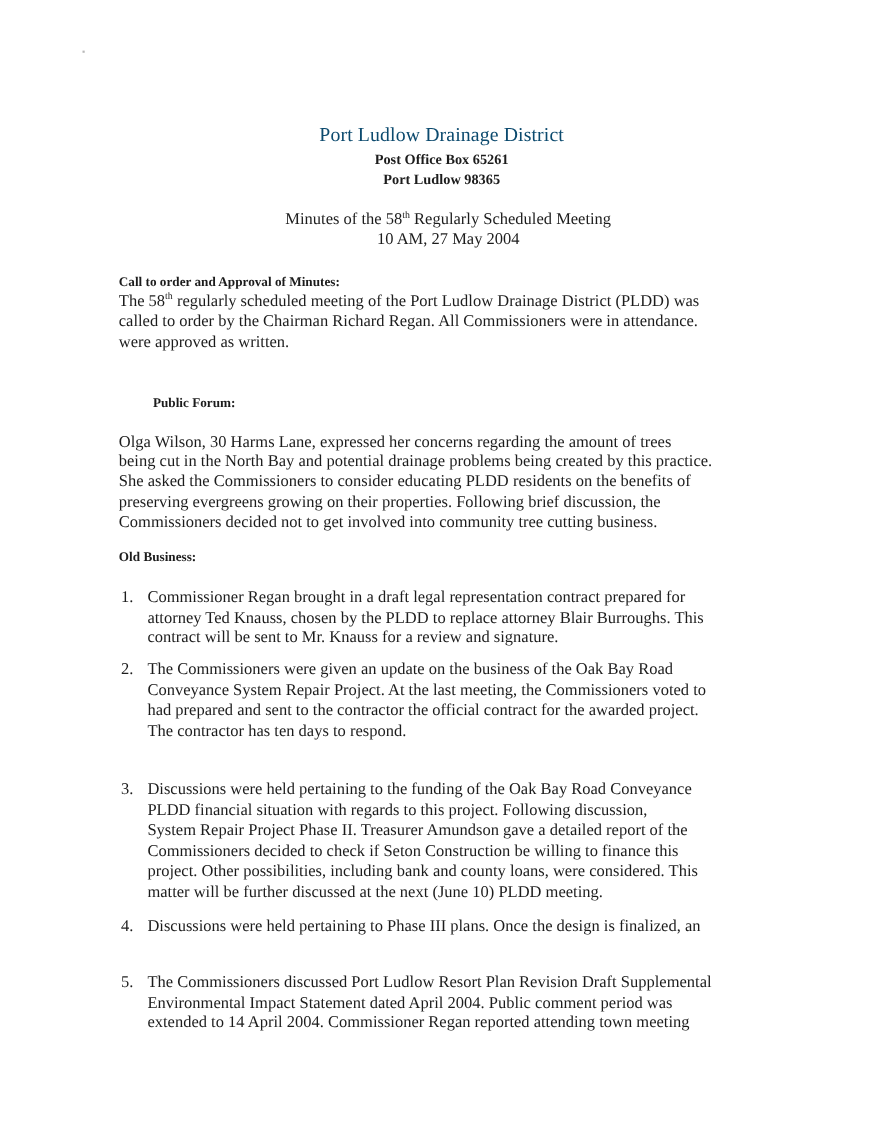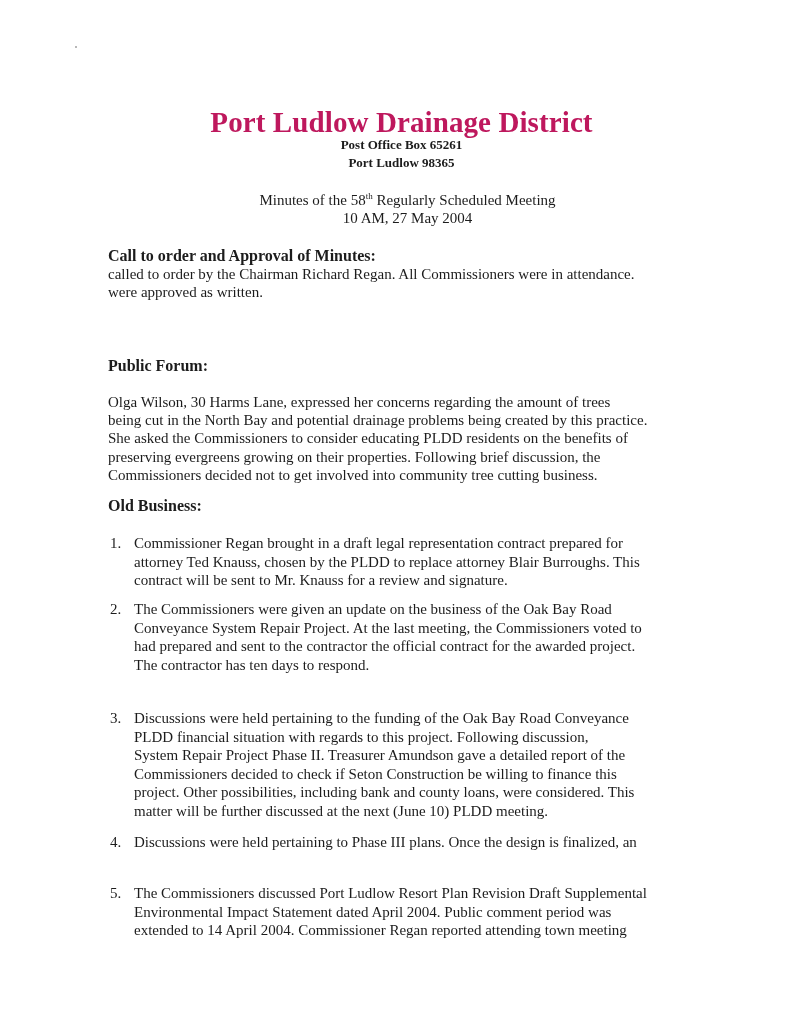--- a/index.html
+++ b/index.html
@@ -27,23 +27,23 @@
     width: 2px; height: 2px;
     background: #b8b8b8;
   }
   .header {
     position: absolute;
     left: 0; top: 108px;
     width: 791px;
     text-align: center;
   }
   .title {
-    font-weight: bold;
-    font-size: 29px;
-    color: #be185d;
+    font-weight: normal;
+    font-size: 18px;
+    color: #0c4a6e;
     letter-spacing: 0.1px;
     margin-left: 12px;
     line-height: 28px;
   }
   .addr {
     font-weight: bold;
     font-size: 13px;
     line-height: 18px;
     margin-left: 12px;
   }
@@ -59,21 +59,21 @@
   sup { font-size: 9px; line-height: 0; vertical-align: super; text-align: center; }
   .body {
     position: absolute;
     left: 108px;
     width: 600px;
     font-size: 15px;
     line-height: 18.2px;
   }
   .heading {
     font-weight: bold;
-    font-size: 16px;
+    font-size: 12px;
   }
   .para { margin: 0; }
   .list-item {
     position: absolute;
     left: 108px;
     width: 600px;
     font-size: 15px;
     line-height: 18.5px;
   }
   .list-item .num {
@@ -97,25 +97,26 @@
     <div class="addr">Port Ludlow 98365</div>
   </div>
 
   <div class="meeting">
     <div><span>Minutes of the 58</span><sup>th</sup><span> Regularly Scheduled Meeting</span></div>
     <div>10 AM, 27 May 2004</div>
   </div>
 
   <div class="body" style="top:247px;">
     <div class="heading">Call to order and Approval of Minutes:</div>
+    <div class="para"><span>The 58</span><sup>th</sup><span> regularly scheduled meeting of the Port Ludlow Drainage District (PLDD) was</span></div>
     <div class="para">called to order by the Chairman Richard Regan.  All Commissioners were in attendance.</div>
     <div class="para">were approved as written.</div>
   </div>
 
-  <div class="body" style="top:357px;">
+  <div class="body" style="top:357px;margin-left:31px;">
     <div class="heading">Public Forum:</div>
   </div>
   <div class="body" style="top:393px;">
     <div class="para">Olga Wilson, 30 Harms Lane, expressed her concerns regarding the amount of trees</div>
     <div class="para">being cut in the North Bay and potential drainage problems being created by this practice.</div>
     <div class="para">She asked the Commissioners to consider educating PLDD residents on the benefits of</div>
     <div class="para">preserving evergreens growing on their properties.  Following brief discussion, the</div>
     <div class="para">Commissioners decided not to get involved into community tree cutting business.</div>
   </div>
 

